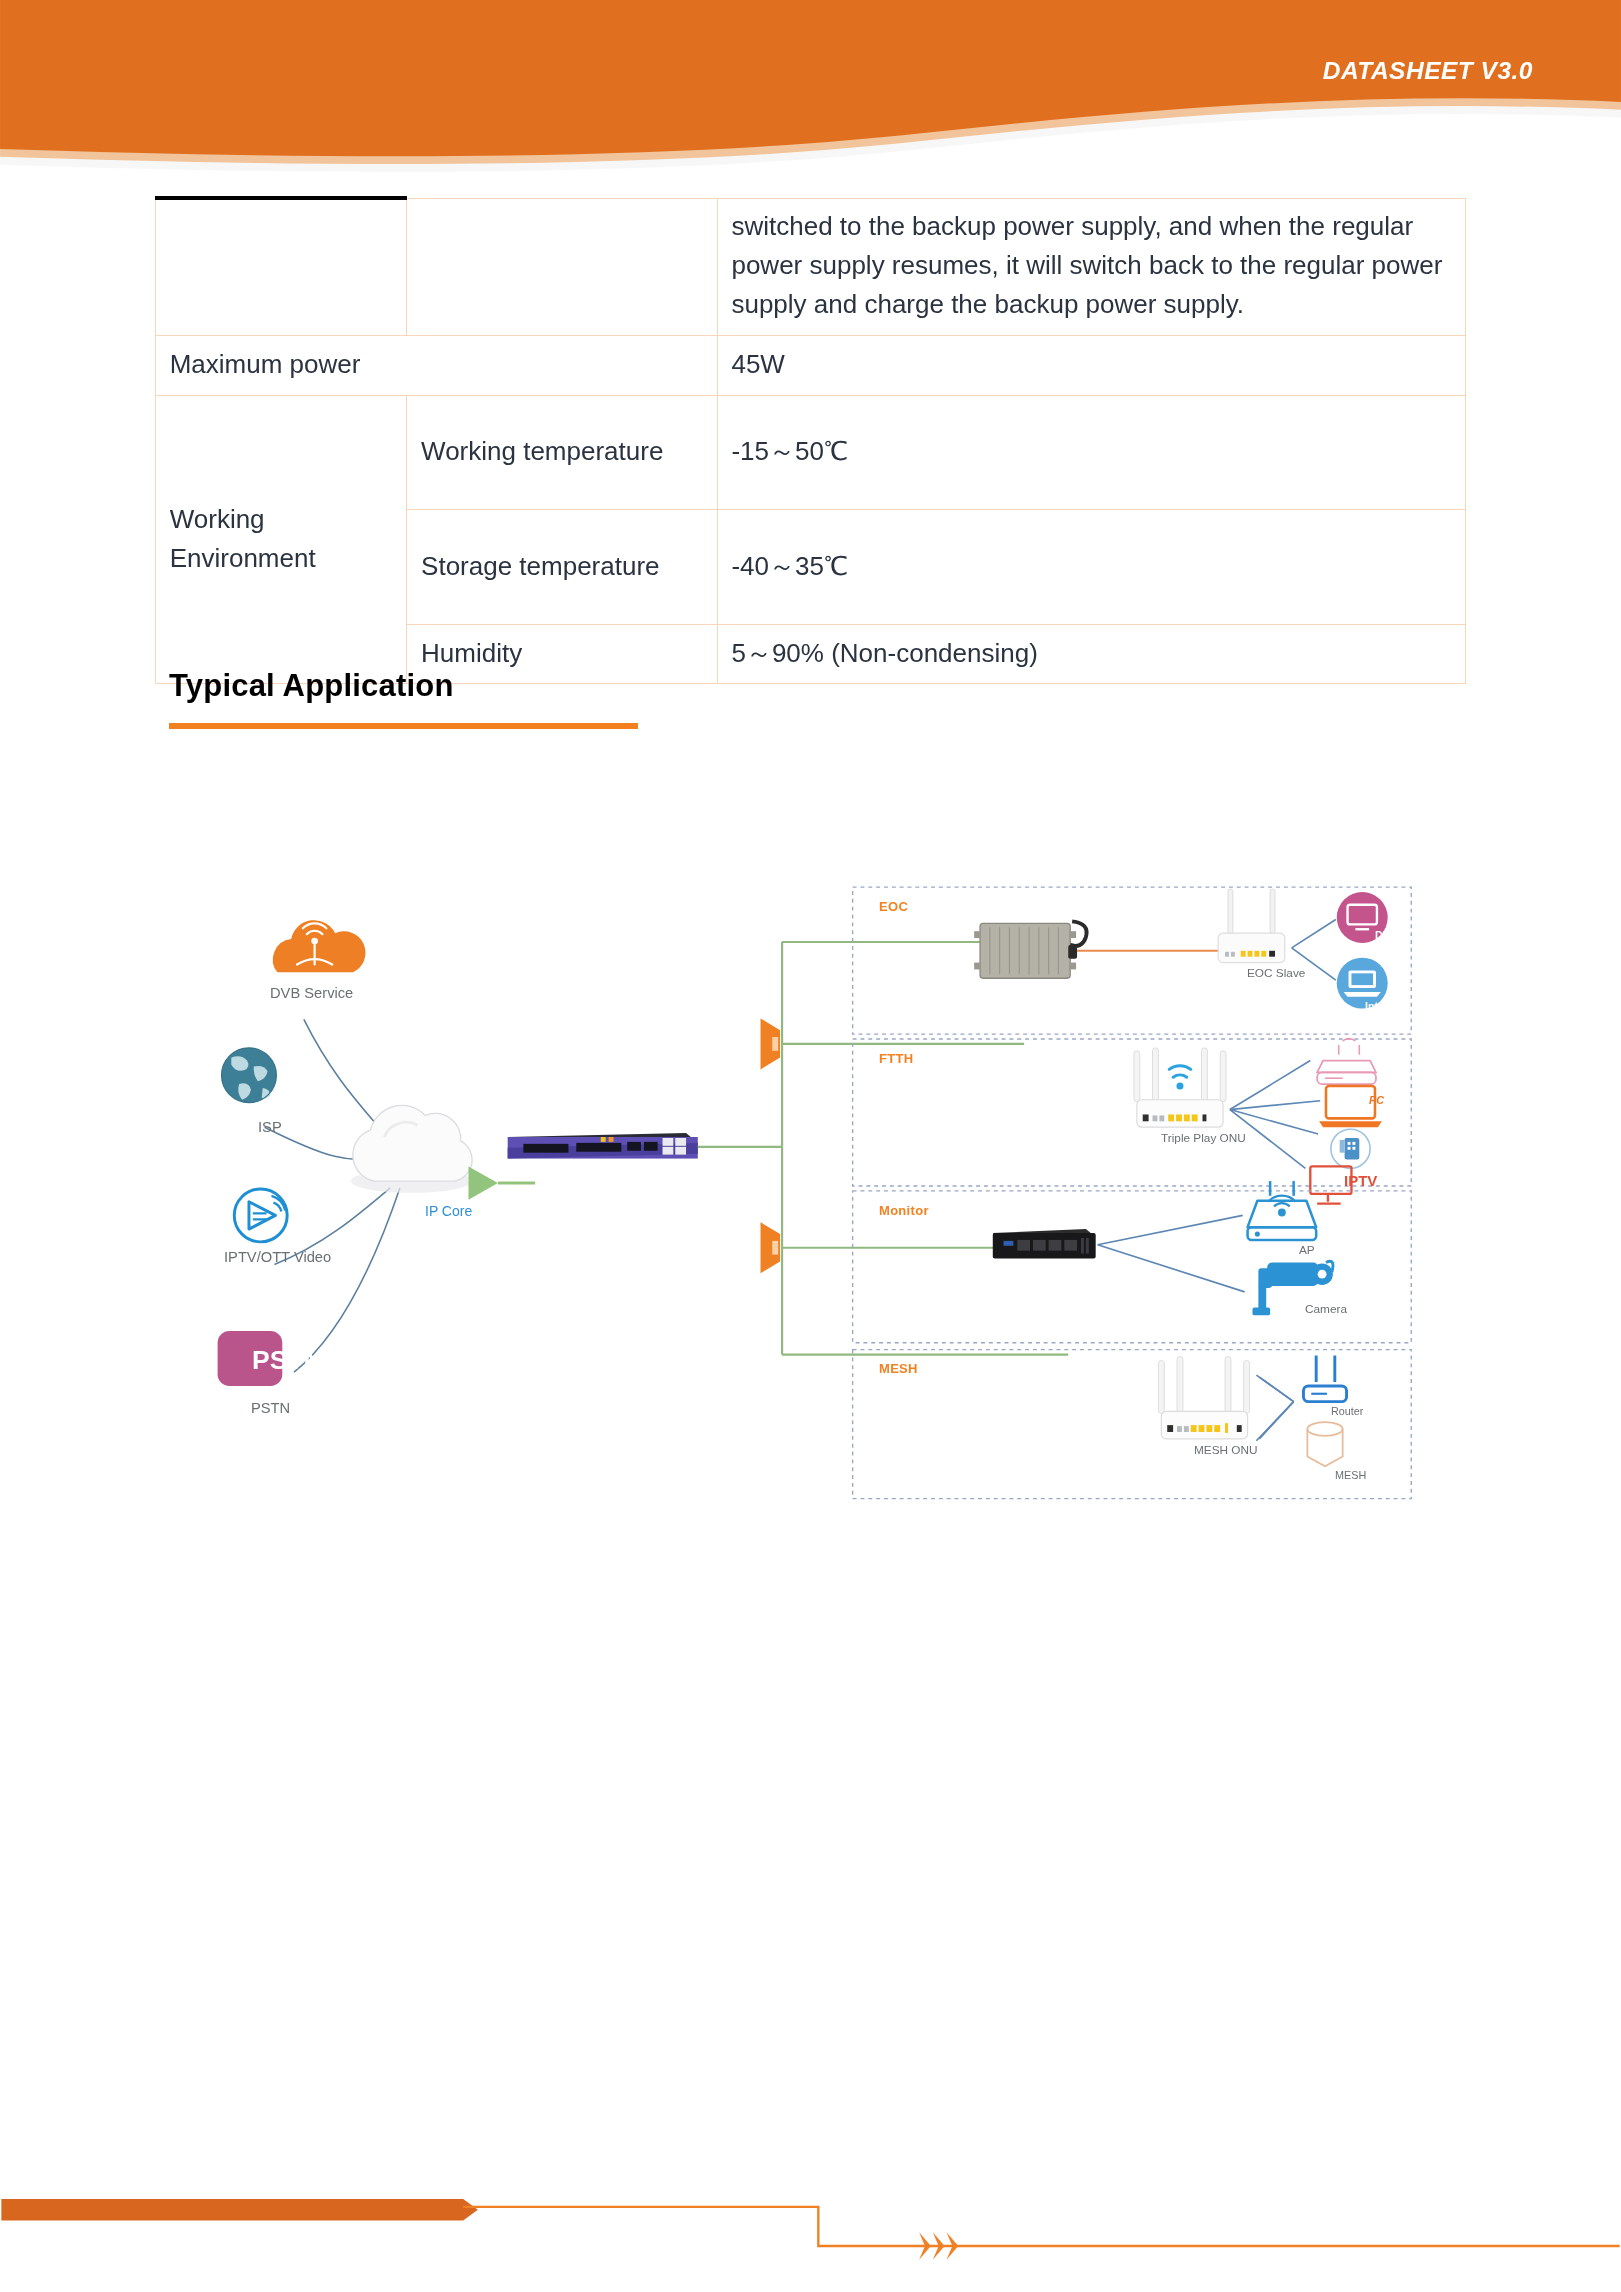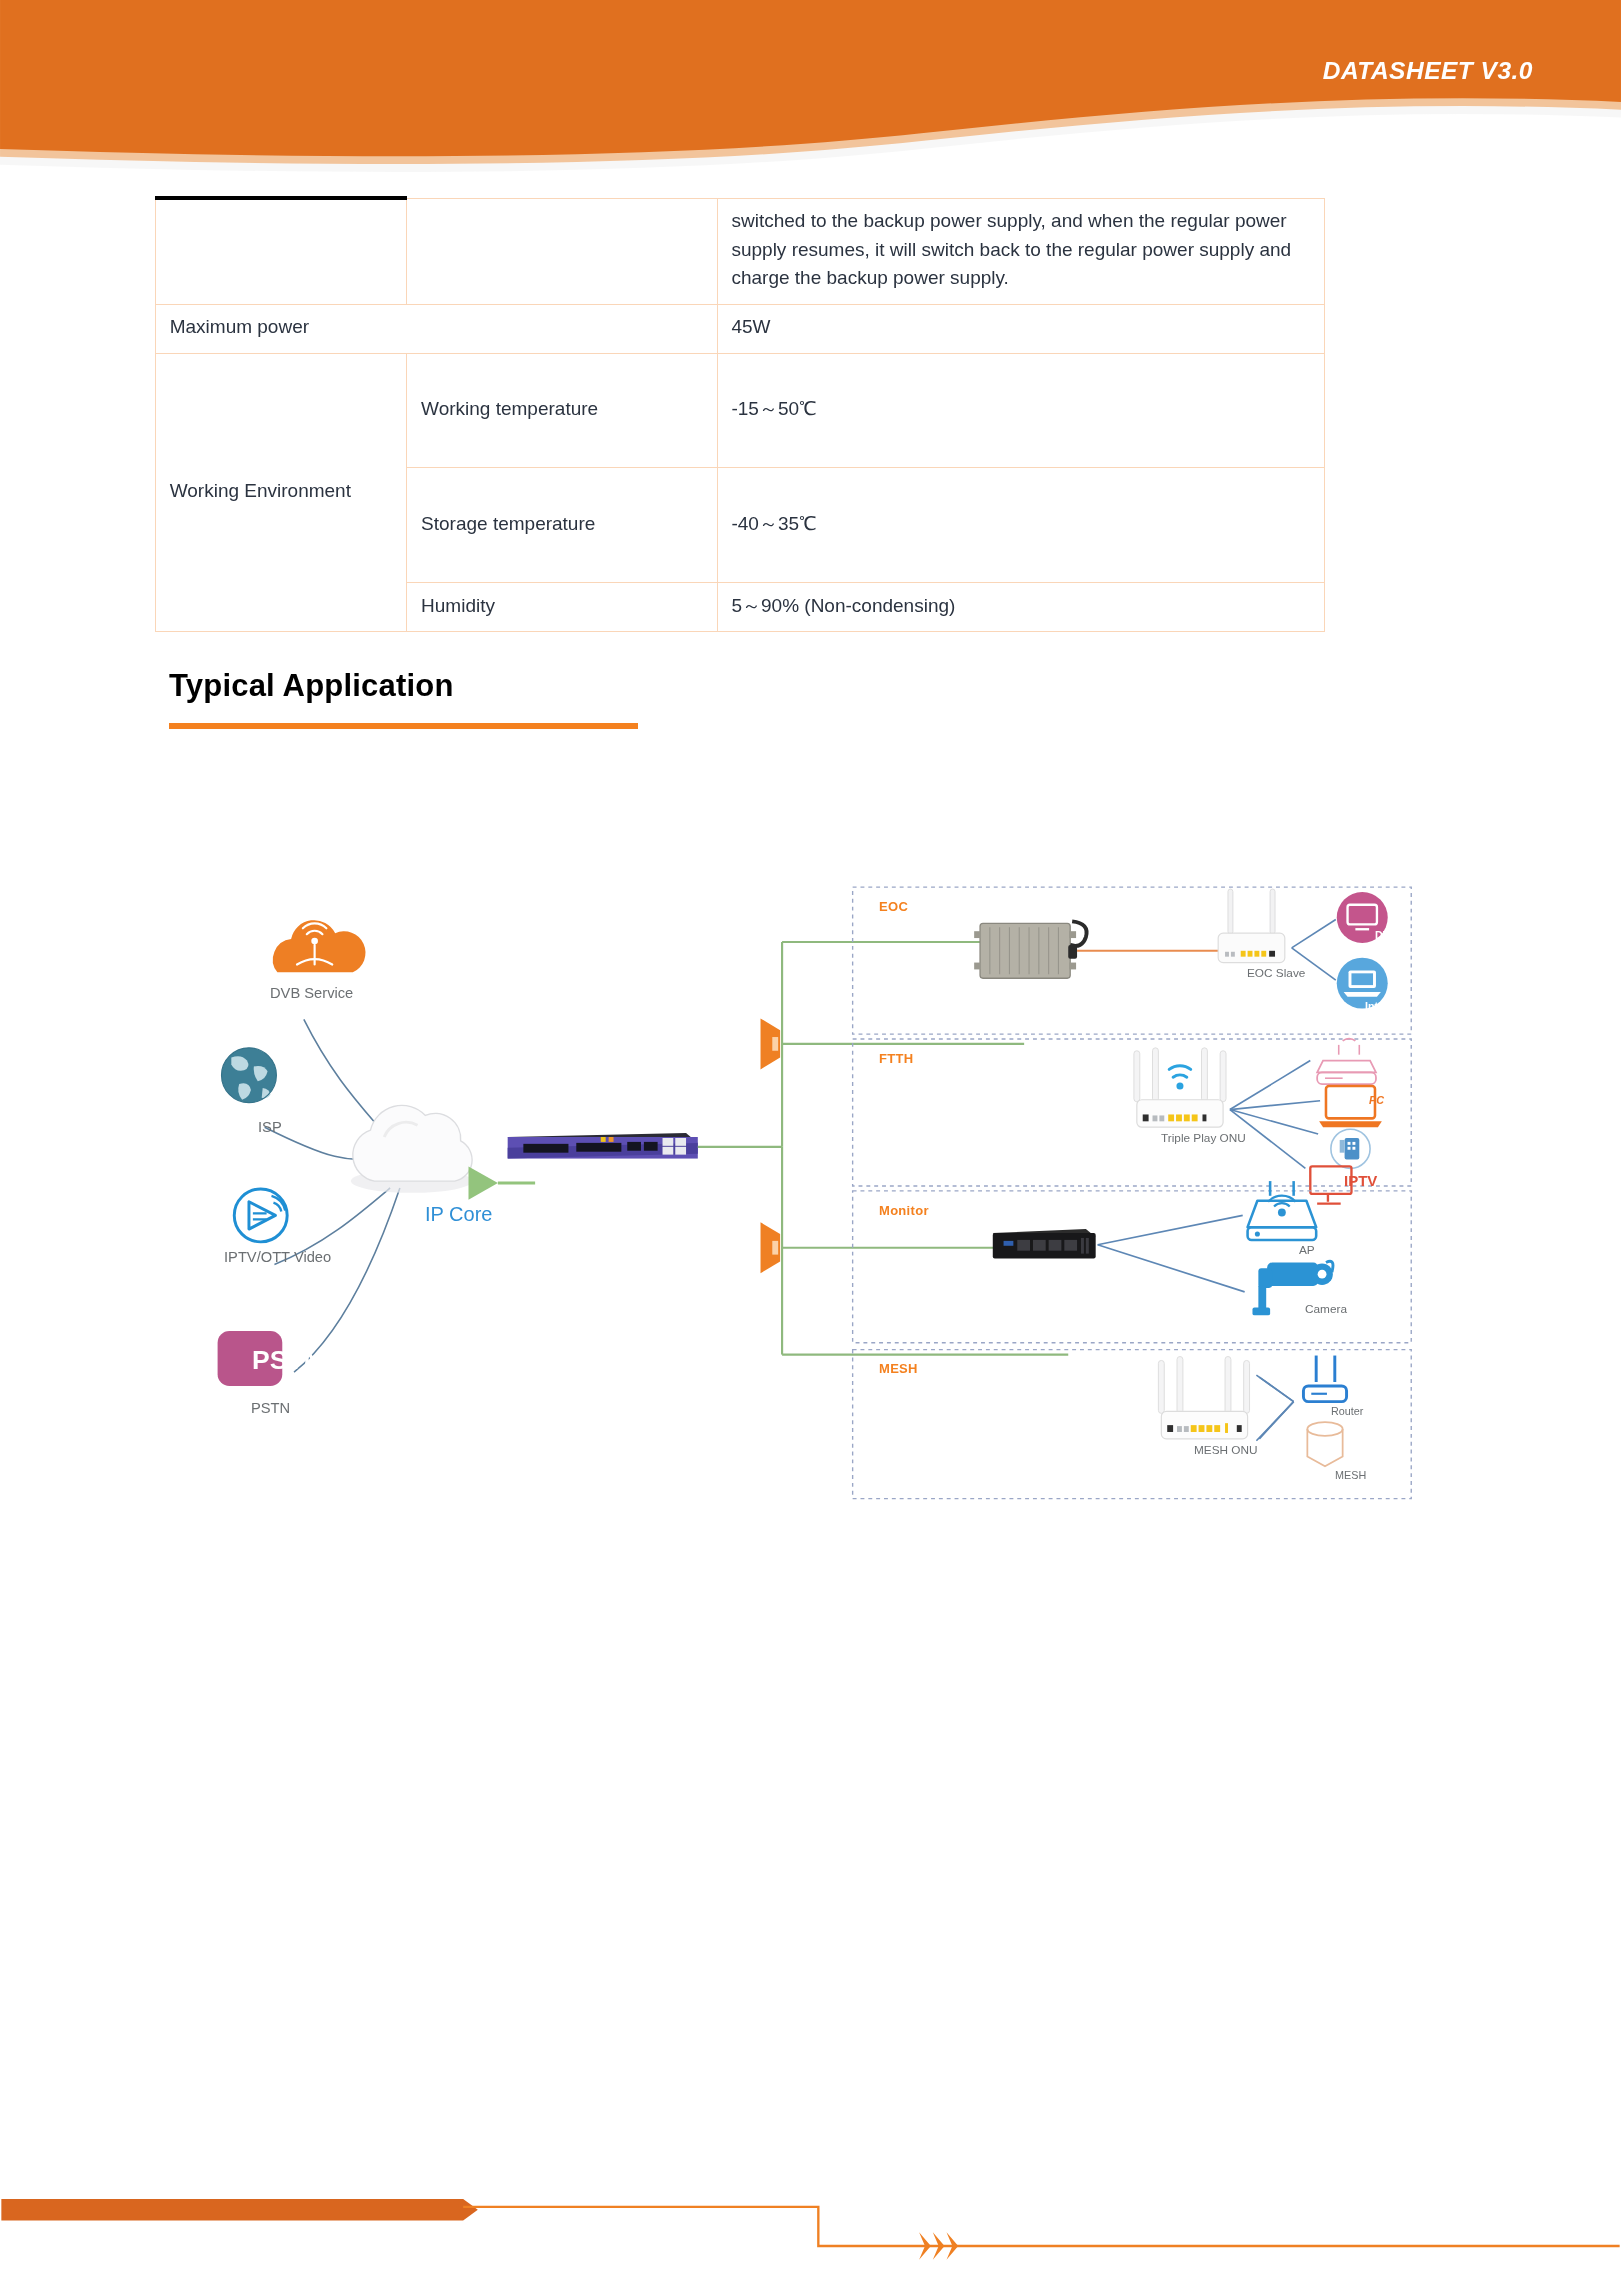--- a/index.html
+++ b/index.html
@@ -16,23 +16,23 @@
   .header-title{
     position:absolute;right:88px;top:57px;
     font-size:24.5px;font-style:italic;font-weight:bold;
     color:#ffffff;letter-spacing:0.5px;
     font-family:"Liberation Sans", sans-serif;
     margin-left:16px;
   }
 
   
   .spec-table{
-    position:absolute;left:155px;top:196px;width:1170px;
+    position:absolute;left:155px;top:196px;width:1311px;
     border-collapse:collapse;
-    font-size:19px;
+    font-size:26px;
     color:#2b3340;
   }
   .spec-table td{
     border:1px solid #fad6b8;
     padding:8.8px 13.7px 10.8px 13.7px;
     vertical-align:middle;
     line-height:1.5;
   }
   .spec-table td.c1{width:223px;}
   .spec-table td.c2{width:282px;}
@@ -50,21 +50,21 @@
   }
 
   
   .diagram{position:absolute;left:0;top:843px;width:1621px;height:686px;}
   .diagram svg{position:absolute;left:0;top:0;}
   .dlabel{
     position:absolute;font-size:14.7px;color:#6b6f72;white-space:nowrap;
     font-family:"Liberation Sans", sans-serif;
     margin-left:28px;
   }
-  .dlabel.blue{color:#2f8fd6;font-size:20px;text-align:right;}
+  .dlabel.blue{color:#2f8fd6;font-size:14px;text-align:right;}
   .dlabel.small{font-size:11.8px;}
   .dlabel.tiny{font-size:10.8px;}
   .dlabel.white{color:#ffffff;font-weight:bold;}
   .panel-title{
     position:absolute;font-size:13px;font-weight:bold;color:#f4811f;
     letter-spacing:0.3px;
   }
 
   
   .footer{position:absolute;left:0;top:2156px;width:1621px;height:136px;}

